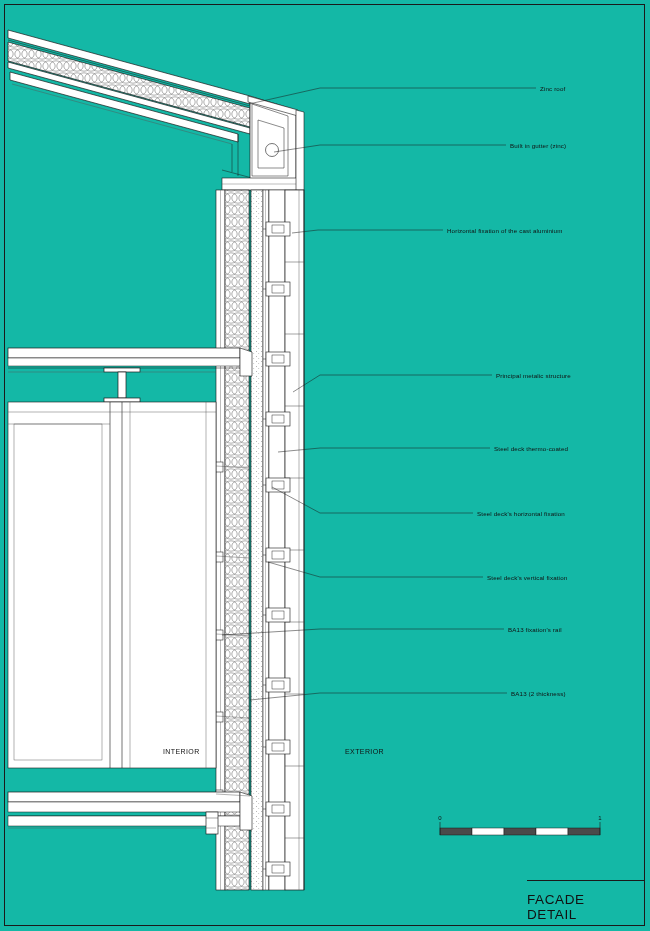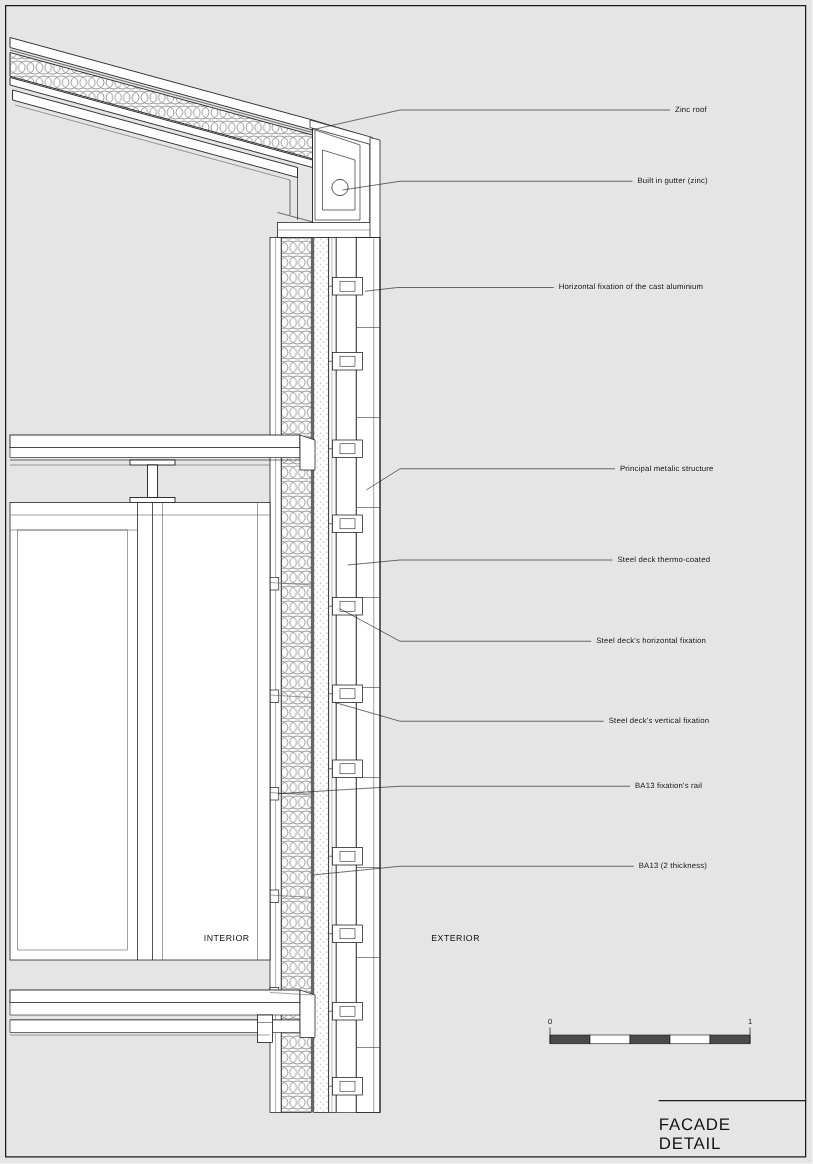--- a/index.html
+++ b/index.html
@@ -7,21 +7,21 @@
     padding: 0;
     background: #ffffff;
   }
   body {
     font-family: "Liberation Sans", sans-serif;
   }
   #sheet {
     position: relative;
     width: 650px;
     height: 931px;
-    background: #e5e5e5;
+    background: #14b8a6;
     overflow: hidden;
   }
   #sheet .frame {
     position: absolute;
     left: 4px;
     top: 4px;
     width: 641px;
     height: 922px;
     border: 1px solid #1a1a1a;
     box-sizing: border-box;

